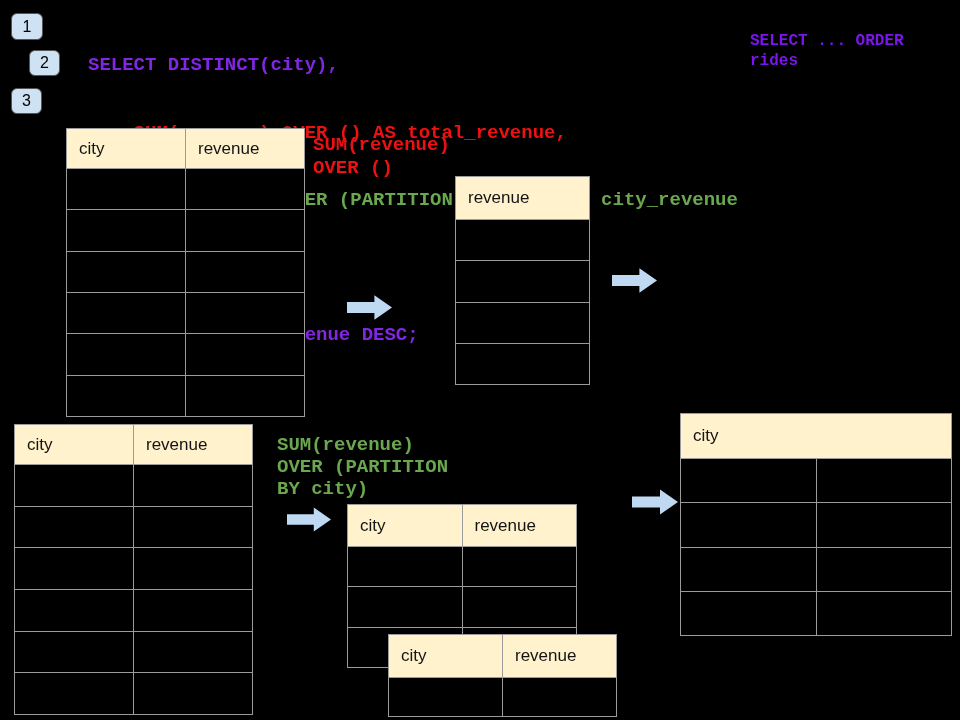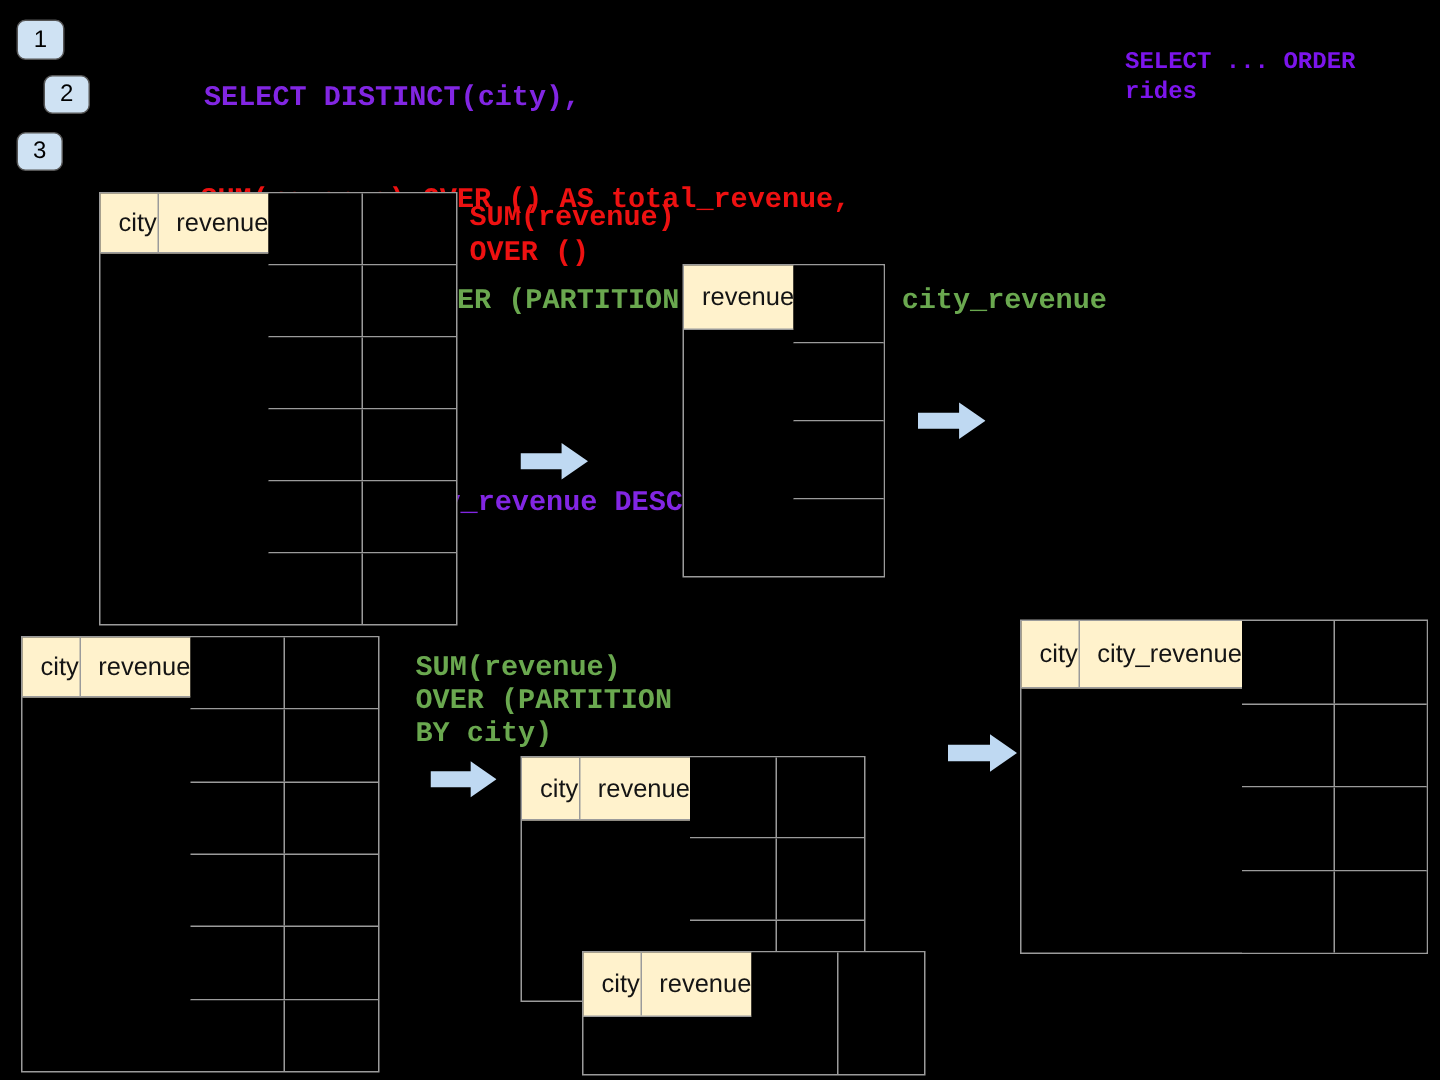--- a/index.html
+++ b/index.html
@@ -9,29 +9,29 @@
   
   .badge{position:absolute;background:var(--badge-fill);border:1px solid var(--badge-border);
          border-radius:6px;display:flex;align-items:center;justify-content:center;
          color:var(--badge-text);font-size:16px;font-family:"Liberation Sans",sans-serif;}
 
   
   .mono{font-family:"Liberation Mono","DejaVu Sans Mono",monospace;font-weight:700;
         white-space:pre;position:absolute;}
   .sql-block{left:88px;top:9px;font-size:19px;line-height:22.5px;}
   .sql-block .ln{white-space:pre;}
-  .c-purple{color:var(--purple);margin-left:48px;}
+  .c-purple{color:var(--purple);}
   .c-red{color:var(--red);}
   .c-green{color:var(--green);}
   .side-note{left:750px;top:31px;font-size:16px;line-height:20px;color:var(--purple2);}
   .lbl-total{left:313px;top:134px;font-size:19px;line-height:23px;color:var(--red);}
   .lbl-part{left:277px;top:434px;font-size:19px;line-height:22px;color:var(--green);}
 
   
-  .tbl{position:absolute;display:flex;
+  .tbl{position:absolute;display:flex;flex-direction:column;
        border:1px solid var(--table-border);box-sizing:border-box;background:var(--cell-fill);}
   .thead{display:flex;background:var(--header-fill);border-bottom:1px solid var(--table-border);}
   .th{flex:1;display:flex;align-items:center;padding-left:12px;color:var(--header-text);
       font-size:17px;box-sizing:border-box;}
   .th + .th{border-left:1px solid var(--table-border);}
   .tbody{flex:1;display:flex;flex-direction:column;}
   .tr{flex:1;display:flex;}
   .tr + .tr{border-top:1px solid var(--table-border);}
   .td{flex:1;background:var(--cell-fill);}
   .td + .td{border-left:1px solid var(--table-border);}
@@ -212,21 +212,20 @@
 
   <div class="arrow" style="left:632px;top:488px;width:46px;height:28px;">
     <svg viewBox="0 0 46 27">
         <path d="M0 8 H28 V1 L46 13.5 L28 26 V19 H0 Z" style="fill:var(--arrow-fill)"></path>
       </svg>
   </div>
 
   <div class="tbl" style="left:680px;top:413px;width:272px;height:223px;">
     <div class="thead" style="height:44px;">
       <div class="th">city</div>
-      <div class="th">city_revenue</div>
     </div>
     <div class="tbody">
       <div class="tr">
           <div class="td"></div>
           <div class="td"></div>
         </div>
       <div class="tr">
           <div class="td"></div>
           <div class="td"></div>
         </div>

